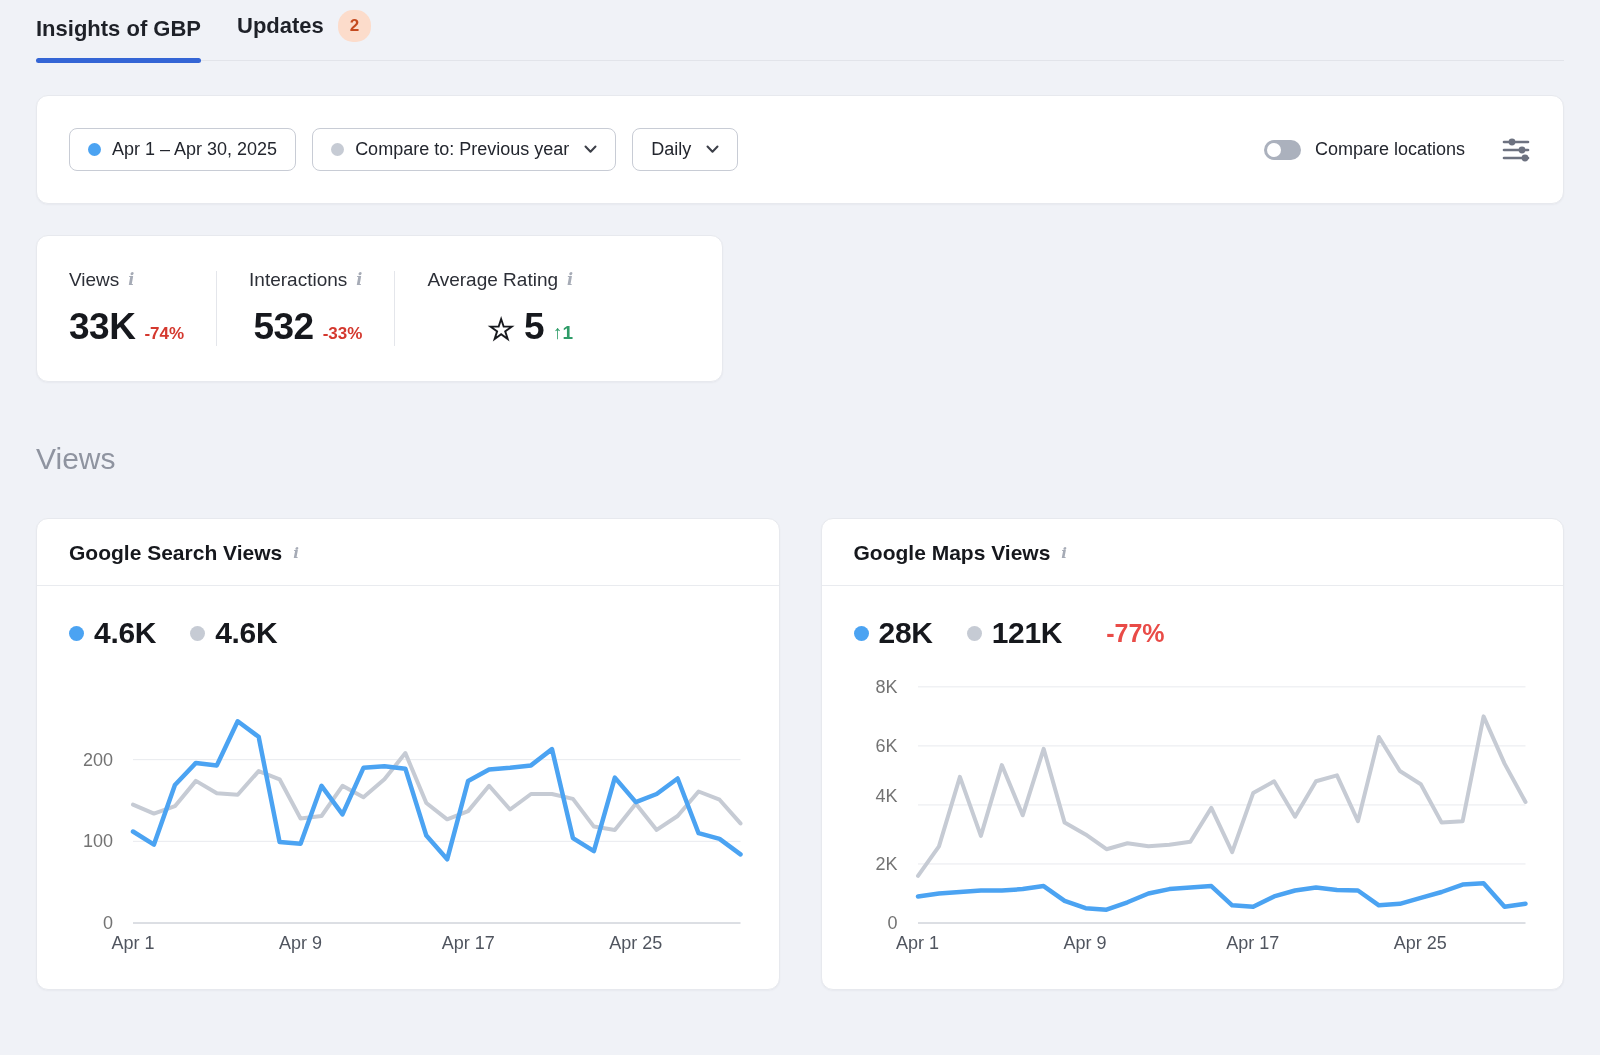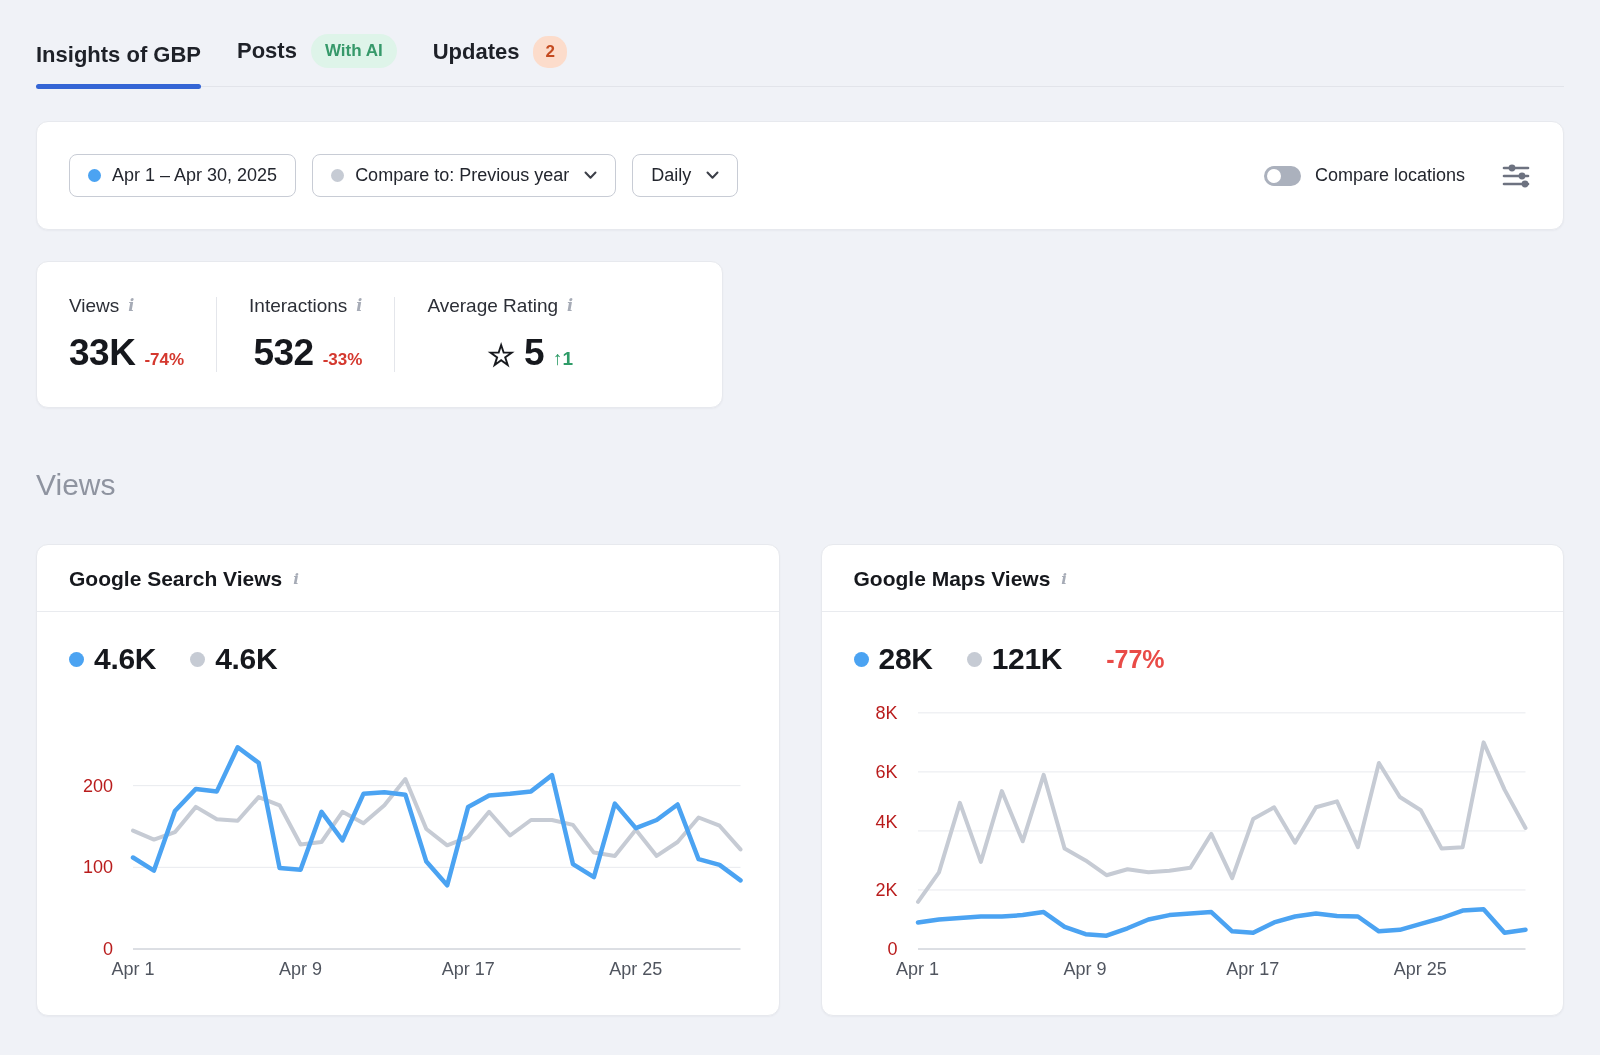--- a/index.html
+++ b/index.html
@@ -8,21 +8,21 @@
     background:#f0f2f7;
     font-family:"Liberation Sans", sans-serif;
     color:#1d2029;
     overflow:hidden;
   }
   .page { padding:0 36px; }
 
   
   .tabbar {
     display:flex; align-items:flex-end; gap:36px;
-    padding-top:34px;
+    padding-top:10px;
     border-bottom:1px solid #e2e4ea;
   }
   .tab {
     position:relative;
     display:flex; align-items:center; gap:14px;
     padding-bottom:18px;
     font-size:22px; font-weight:700; color:#1e2128;
     cursor:pointer; white-space:nowrap;
   }
   .tab.active::after {
@@ -110,44 +110,40 @@
   .legend { display:flex; align-items:center; padding:30px 32px 0; }
   .legend-item { display:flex; align-items:center; gap:10px; margin-right:34px; }
   .legend-dot { width:15px; height:15px; border-radius:50%; }
   .legend-val { font-size:30px; font-weight:800; letter-spacing:-0.3px; color:#16181d; }
   .legend-delta { font-size:25px; font-weight:800; color:#e94b47; margin-left:10px; }
 
   .plot-row { display:flex; margin-top:16px; padding:12px 38px 0 30px; }
   .ycol { position:relative; width:66px; height:245px; flex:0 0 auto; }
   .ycol span {
     position:absolute; right:20px; transform:translateY(-50%);
-    font-size:18px; color:#b91c1c; white-space:nowrap;
+    font-size:18px; color:#737373; white-space:nowrap;
   }
   .plot-svg-wrap { flex:1; min-width:0; }
   .plot-svg-wrap svg { display:block; width:100%; height:245px; overflow:visible; }
   .xrow { display:flex; padding:0 38px 0 30px; margin-top:10px; }
   .xrow .xspacer { width:66px; flex:0 0 auto; }
   .xlabels { position:relative; flex:1; height:26px; }
   .xlabels span {
     position:absolute; top:0; transform:translateX(-50%);
     font-size:18px; color:#50555f; white-space:nowrap;
   }
 </style>
 </head>
 <body>
 
 <div class="page">
 
   <div class="tabbar">
     <div class="tab active">
       <span>Insights of GBP</span>
-    </div>
-    <div class="tab">
-      <span>Posts</span>
-      <span class="badge-green">With AI</span>
     </div>
     <div class="tab">
       <span>Updates</span>
       <span class="badge-orange">2</span>
     </div>
   </div>
 
   <div class="card filter-card">
     <button class="pill">
       <span class="dot dot-blue"></span>

